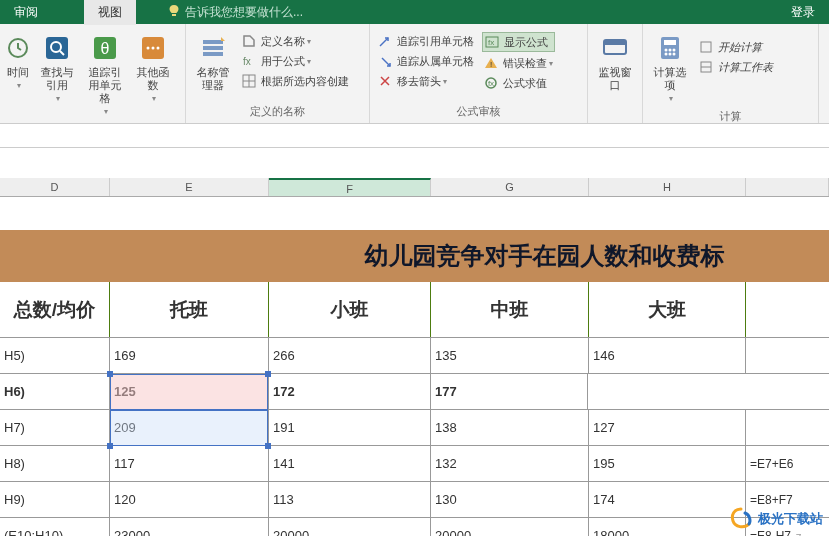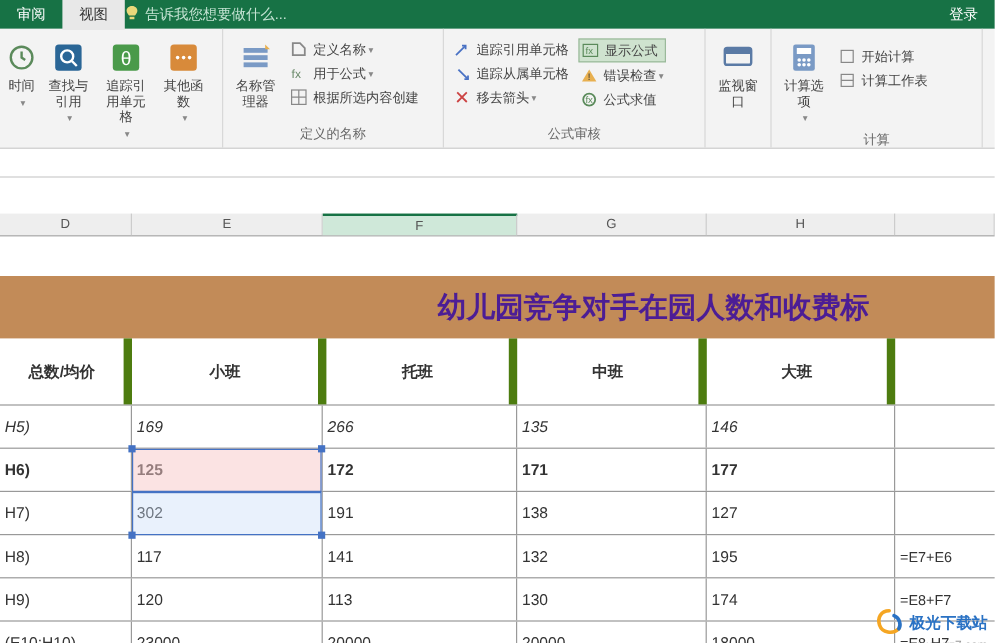--- a/index.html
+++ b/index.html
@@ -1,19 +1,19 @@
 <!DOCTYPE html>
 <html><head>
 <meta charset="utf-8">
 <style>
 * { margin: 0; padding: 0; box-sizing: border-box; font-family: "Microsoft YaHei", Arial, sans-serif; }
 body { background: #fff; width: 829px; height: 536px; overflow: hidden; position: relative; }
 
 
-.tab-bar { background: #177245; height: 24px; display: flex; align-items: center; color: #fff; font-size: 12px; }
+.tab-bar { background: #177245; height: 24px; display: flex; align-items: center; color: #fff; font-size: 12px; gap: 32px; }
 .tab { padding: 4px 14px; cursor: pointer; }
 .tab.active { background: #e8e8e8; color: #333; }
 .tell-me { flex: 1; display: flex; align-items: flex-end; padding-left: 0; color: #c5e3d3; font-size: 12px; }
 .bulb-icon { margin-right: 5px; }
 .login { padding: 0 14px; color: #fff; }
 
 
 .ribbon { background: #f3f3f3; height: 100px; display: flex; border-bottom: 1px solid #ccc; }
 .group { display: flex; flex-direction: column; border-right: 1px solid #d8d8d8; padding: 2px 4px; }
 .group-content { flex: 1; display: flex; align-items: flex-start; padding-top: 4px; gap: 2px; }
@@ -34,26 +34,26 @@
 .col-h { border-right: 1px solid #ccc; text-align: center; line-height: 19px; color: #555; }
 .col-h.sD { width: 110px; }
 .col-h.sE { width: 159px; }
 .col-h.sF { width: 162px; background: #cfe8d9; border-top: 2px solid #177245; }
 .col-h.sG { width: 158px; }
 .col-h.sH { width: 157px; }
 .col-h.sI { width: 83px; }
 
 
 .gap { height: 33px; }
-.title-band { height: 52px; background: #c28b58; color: #4c1d95; font-size: 24px; font-weight: bold; display: flex; align-items: center; justify-content: center; padding-left: 260px; overflow: hidden; white-space: nowrap; }
+.title-band { height: 52px; background: #c28b58; color: #0f172a; font-size: 24px; font-weight: bold; display: flex; align-items: center; justify-content: center; padding-left: 260px; overflow: hidden; white-space: nowrap; }
 
 
 .tbl-wrap { position: relative; }
 .header-row { display: flex; height: 56px; border-bottom: 1px solid #999; }
-.hc { border-right: 7px solid #4d7c0f; display: flex; align-items: center; justify-content: center; font-size: 13px; font-weight: bold; color: #333; }
+.hc { border-right: 1px solid #4d7c0f; display: flex; align-items: center; justify-content: center; font-size: 19px; font-weight: bold; color: #333; }
 .hc.nr { border-right: none; }
 
 .data-row { display: flex; height: 36px; border-bottom: 1px solid #999; font-size: 13px; color: #333; }
 .dc { border-right: 1px solid #999; display: flex; align-items: center; padding-left: 4px; position: relative; }
 .dc.nr { border-right: none; }
 .c0 { width: 110px; } .c1 { width: 159px; } .c2 { width: 162px; } .c3 { width: 158px; } .c4 { width: 157px; } .c5 { width: 83px; font-size: 12px; }
 
 
 .sel-pink { position: absolute; left: 110px; top: 0; width: 158px; height: 36px; background: rgba(248, 200, 200, 0.5); border: 1px solid #4472c4; pointer-events: none; z-index: 5; }
 .sel-blue { position: absolute; left: 110px; top: 0; width: 158px; height: 36px; background: rgba(200, 220, 248, 0.4); border: 1px solid #4472c4; pointer-events: none; z-index: 5; }
@@ -269,21 +269,21 @@
               <circle cx="14" cy="16" r="1.5" fill="#fff"></circle>
               <circle cx="18" cy="16" r="1.5" fill="#fff"></circle>
               <circle cx="10" cy="20" r="1.5" fill="#fff"></circle>
               <circle cx="14" cy="20" r="1.5" fill="#fff"></circle>
               <circle cx="18" cy="20" r="1.5" fill="#fff"></circle>
             </svg>
           </span>
         <span>计算选项</span>
           <span class="dd">▾</span>
       </div>
-      <div class="small-list" style="padding-top:8px;">
+      <div class="small-list" style="padding-top:8px;font-style:italic;">
         <div class="small-btn">
             <span class="sicon">
               <svg width="14" height="14">
                 <rect x="2" y="2" width="10" height="10" fill="none" stroke="#888"></rect>
               </svg>
             </span>
             <span>开始计算</span>
           </div>
         <div class="small-btn">
             <span class="sicon">
@@ -312,52 +312,51 @@
   <div class="col-h sH">H</div>
   <div class="col-h sI"></div>
 </div>
 
 <div class="gap"></div>
 <div class="title-band">幼儿园竞争对手在园人数和收费标</div>
 
 <div class="tbl-wrap">
   <div class="header-row">
     <div class="hc c0">总数/均价</div>
+    <div class="hc c1">托班</div>
     <div class="hc c2">小班</div>
-    <div class="hc c1">托班</div>
     <div class="hc c3">中班</div>
     <div class="hc c4">大班</div>
     <div class="hc c5 nr"></div>
   </div>
 
-  <div class="data-row" style="position:relative;font-style:italic;">
+  <div class="data-row" style="position:relative;">
     <div class="dc c0">H5)</div>
     <div class="dc c1">169</div>
     <div class="dc c2">266</div>
     <div class="dc c3">135</div>
     <div class="dc c4">146</div>
     <div class="dc c5 nr"></div>
   </div>
   <div class="data-row" style="position:relative;font-weight:bold;">
     <div class="sel-pink"></div>
     <div class="sq" style="left:107px; top:-3px;"></div>
     <div class="sq" style="left:265px; top:-3px;"></div>
     <div class="dc c0">H6)</div>
     <div class="dc c1">125</div>
     <div class="dc c2">172</div>
-    <div class="dc c3">171</div>
     <div class="dc c4">177</div>
     <div class="dc c5 nr"></div>
   </div>
   <div class="data-row" style="position:relative;">
     <div class="sel-blue"></div>
     <div class="sq" style="left:107px; top:33px;"></div>
     <div class="sq" style="left:265px; top:33px;"></div>
     <div class="dc c0">H7)</div>
-    <div class="dc c1">302</div>
+    <div class="dc c1">209</div>
     <div class="dc c2">191</div>
     <div class="dc c3">138</div>
     <div class="dc c4">127</div>
     <div class="dc c5 nr"></div>
   </div>
   <div class="data-row">
     <div class="dc c0">H8)</div>
     <div class="dc c1">117</div>
     <div class="dc c2">141</div>
     <div class="dc c3">132</div>

